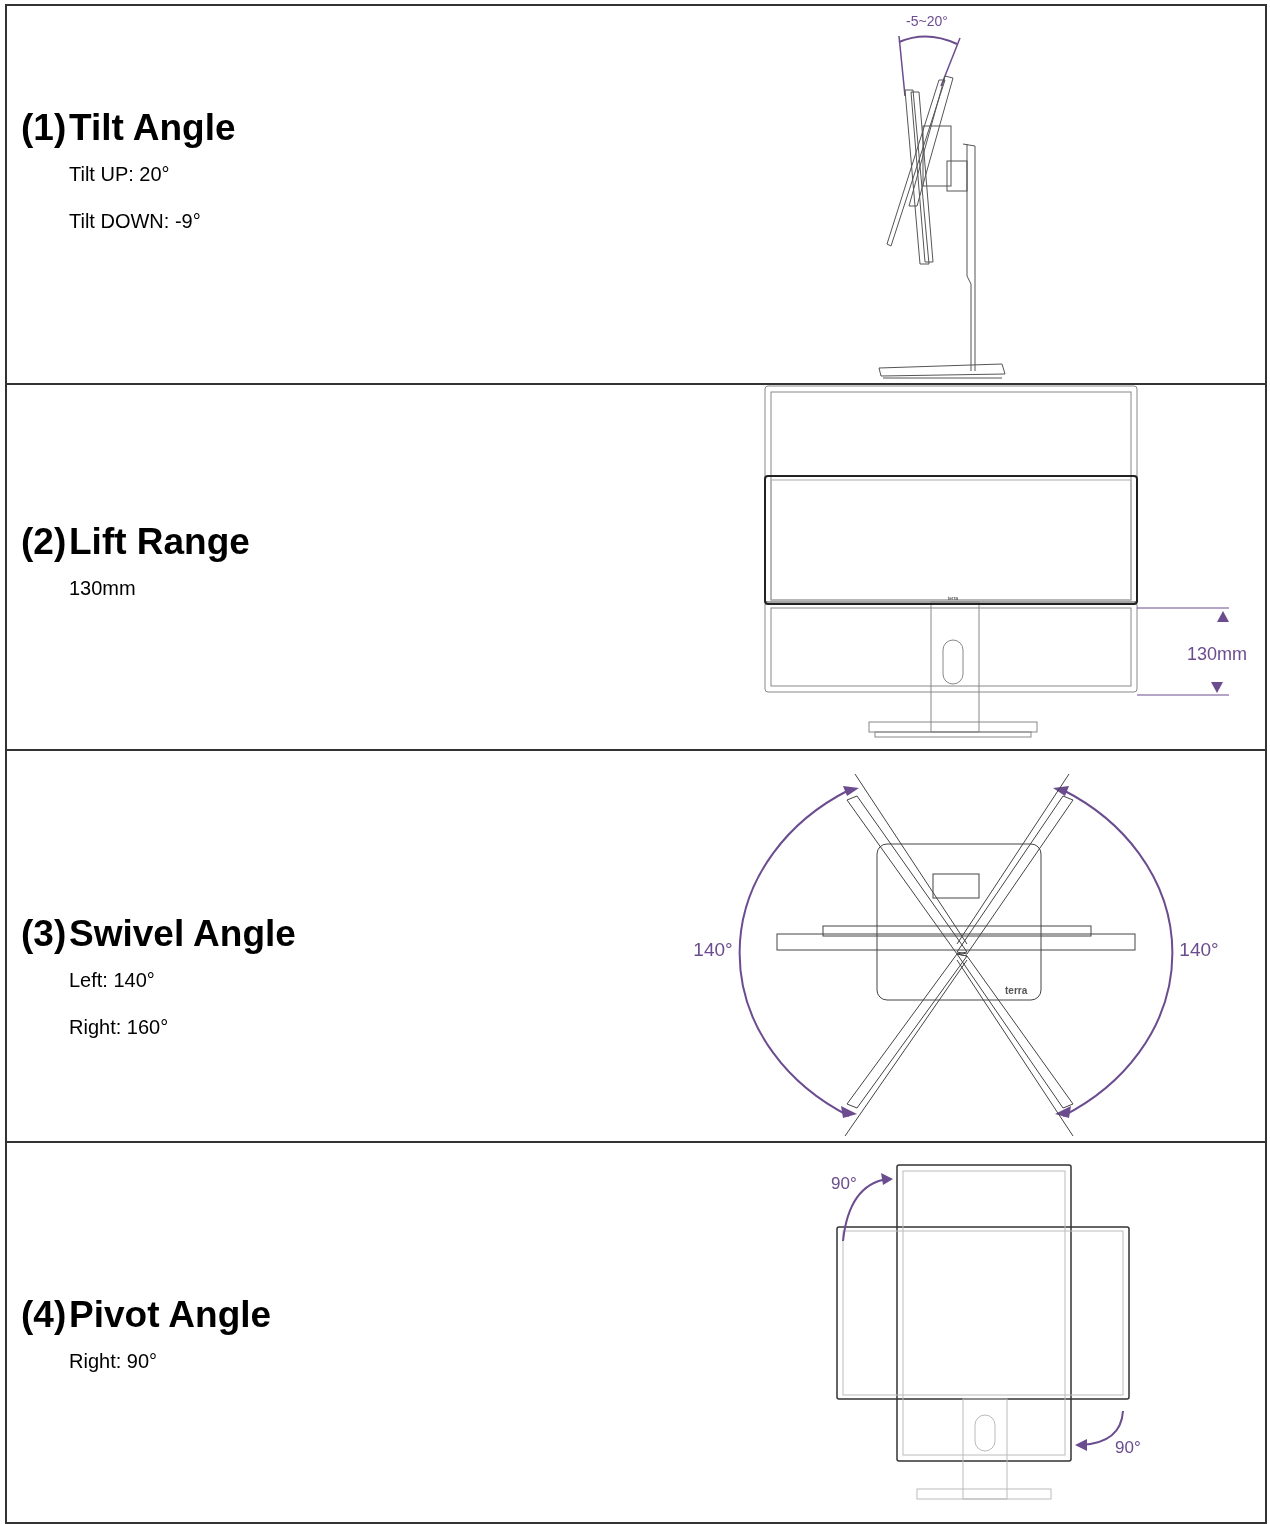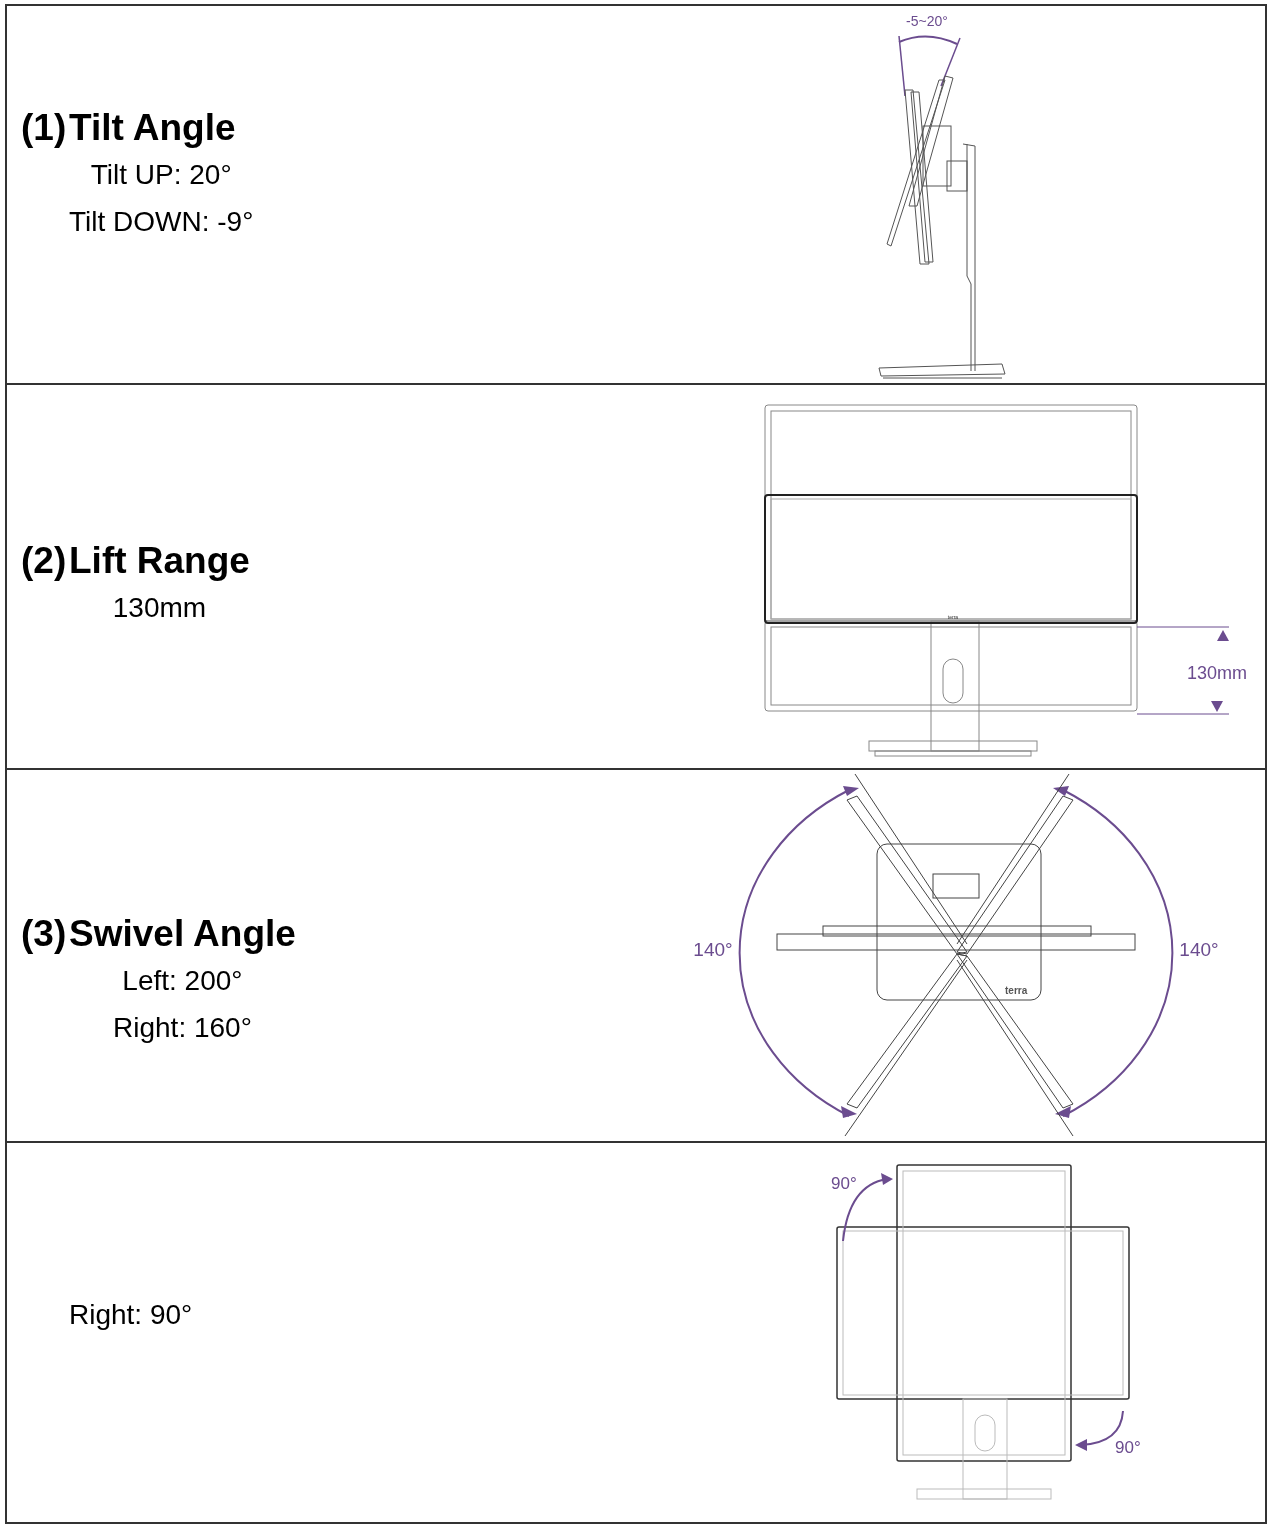--- a/index.html
+++ b/index.html
@@ -3,21 +3,21 @@
 <meta charset="utf-8">
 <style>
   html, body { margin:0; padding:0; background:#ffffff; }
   body { width:1270px; height:1524px; position:relative; font-family:"Liberation Sans", sans-serif; color:#000; overflow:hidden; }
   .table { position:absolute; left:5px; top:4px; width:1258px; height:1516px; border:2px solid #333; box-sizing:content-box; }
   .row { position:absolute; left:0; width:1258px; border-bottom:2px solid #333; box-sizing:border-box; }
   .row:last-child { border-bottom:none; }
   .text { position:absolute; left:14px; }
   .title { font-weight:bold; font-size:37px; line-height:47px; white-space:nowrap; }
   .title .num { display:inline-block; width:48px; }
-  .sub { font-size:28px; line-height:47px; padding-left:48px; white-space:nowrap;text-align:center; }
+  .sub { font-size:20px; line-height:47px; padding-left:48px; white-space:nowrap; }
   svg { position:absolute; overflow:visible; }
   .lbl { font-family:"Liberation Sans", sans-serif; fill:#6b4c8f; }
 </style>
 </head>
 <body>
 
 <div class="table">
 
   <div class="row" style="top:0; height:379px;">
     <div class="text" style="top:98px;">
@@ -38,21 +38,21 @@
         <rect x="56" y="120" width="28" height="60"></rect>
         <rect x="80" y="155" width="20" height="30"></rect>
         <polyline points="96,138 108,140 108,365"></polyline>
         <polyline points="100,138 100,270 104,278 104,365"></polyline>
         <path d="M12 362 L135 358 L138 368 L14 370 Z"></path>
         <line x1="16" y1="372" x2="135" y2="372"></line>
       </g>
     </svg>
   </div>
 
-  <div class="row" style="top:385px; height:379px;">
+  <div class="row" style="top:366px; height:379px;">
     <div class="text" style="top:146px;">
       <div class="title"><span class="num">(2)</span><span>Lift Range</span></div>
       <div class="sub">130mm</div>
     </div>
     <svg style="left:750px; top:0px;" width="500" height="379" viewBox="0 0 500 379">
       <g fill="none" stroke="#888" stroke-width="1">
         <rect x="8" y="14" width="372" height="216" rx="3"></rect>
         <rect x="14" y="20" width="360" height="208"></rect>
         <rect x="8" y="230" width="372" height="90" rx="3"></rect>
         <rect x="14" y="236" width="360" height="78"></rect>
@@ -68,21 +68,21 @@
       <line x1="380" y1="323" x2="472" y2="323" stroke="#6b4c8f" stroke-width="1"></line>
       <polygon points="460,250 466,239 472,250" fill="#6b4c8f"></polygon>
       <polygon points="454,310 466,310 460,321" fill="#6b4c8f"></polygon>
       <text class="lbl" x="460" y="288" font-size="18" text-anchor="middle">130mm</text>
     </svg>
   </div>
 
   <div class="row" style="top:758px; height:379px;">
     <div class="text" style="top:146px;">
       <div class="title"><span class="num">(3)</span><span>Swivel Angle</span></div>
-      <div class="sub">Left: 200°</div>
+      <div class="sub">Left: 140°</div>
       <div class="sub">Right: 160°</div>
     </div>
     <svg style="left:670px; top:0px;" width="580" height="379" viewBox="0 0 580 379">
       <text class="lbl" x="36" y="192" font-size="19" text-anchor="middle">140°</text>
       <text class="lbl" x="522" y="192" font-size="19" text-anchor="middle">140°</text>
       <g fill="none" stroke="#6b4c8f" stroke-width="2">
         <path d="M172 26 A225 190 0 0 0 172 352"></path>
         <path d="M386 26 A225 190 0 0 1 386 352"></path>
       </g>
       <g fill="#6b4c8f">
@@ -104,20 +104,21 @@
         <rect x="256" y="110" width="46" height="24"></rect>
         <rect x="100" y="170" width="358" height="16"></rect>
         <rect x="146" y="162" width="268" height="10"></rect>
       </g>
       <text x="328" y="230" font-size="10" font-weight="bold" fill="#555">terra</text>
     </svg>
   </div>
 
   <div class="row" style="top:1137px; height:379px;">
     <div class="text" style="top:148px;">
+      <div class="title"><span class="num">(4)</span><span>Pivot Angle</span></div>
       <div class="sub">Right: 90°</div>
     </div>
     <svg style="left:810px; top:0px;" width="340" height="379" viewBox="0 0 340 379">
       <g fill="none" stroke="#333" stroke-width="1.5">
         <rect x="80" y="22" width="174" height="296" rx="2"></rect>
         <rect x="20" y="84" width="292" height="172" rx="2"></rect>
       </g>
       <g fill="none" stroke="#bbb" stroke-width="1">
         <rect x="86" y="28" width="162" height="284"></rect>
         <rect x="26" y="88" width="280" height="164"></rect>

